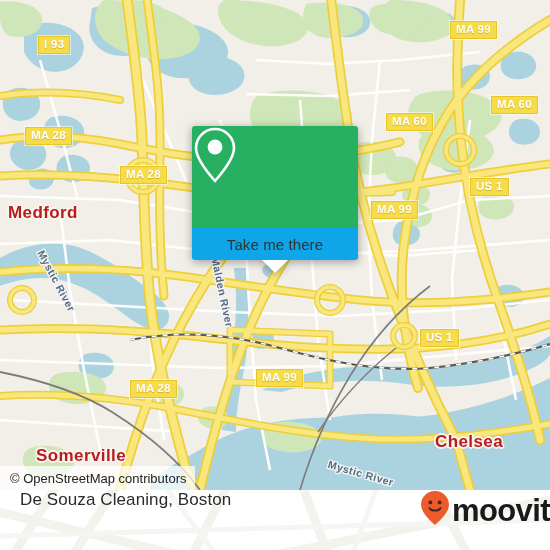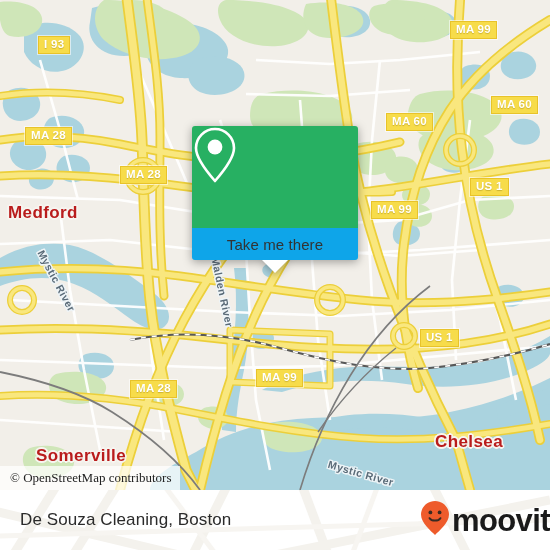--- a/index.html
+++ b/index.html
@@ -71,28 +71,28 @@
     border-right:13px solid transparent;
     border-top:13px solid #ffffff;
   }
 
   
   #attrib{
     position:absolute;left:0;top:466px;height:24px;
     display:flex;align-items:center;
     padding:0 8px 0 10px;
     background:rgba(255,255,255,.72);
-    font-size:13px;color:#222222;font-family:Liberation Serif, serif;
+    font-size:13px;color:#222222;
   }
 
   
   #bottombar{
     position:absolute;left:0;top:490px;width:550px;height:60px;
     background:#84cc16;overflow:hidden;
-    display:flex;align-items:center;justify-content:space-between;
+    display:flex;align-items:flex-start;justify-content:space-between;
   }
   #bottombar .bg{position:absolute;left:0;top:0;opacity:1;}
   #place-title{
     position:relative;z-index:2;
     padding-left:20px;font-size:17px;color:#2b2b2b;letter-spacing:.1px;
   }
   #brand{
     position:relative;z-index:2;
     display:flex;align-items:center;gap:2px;
   }

